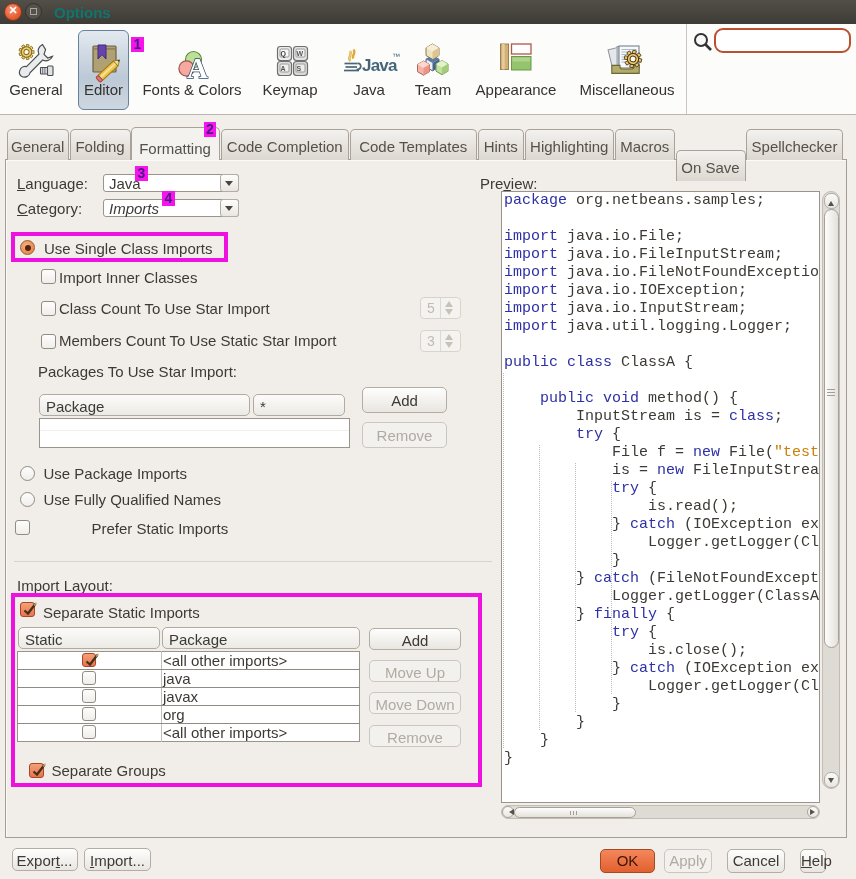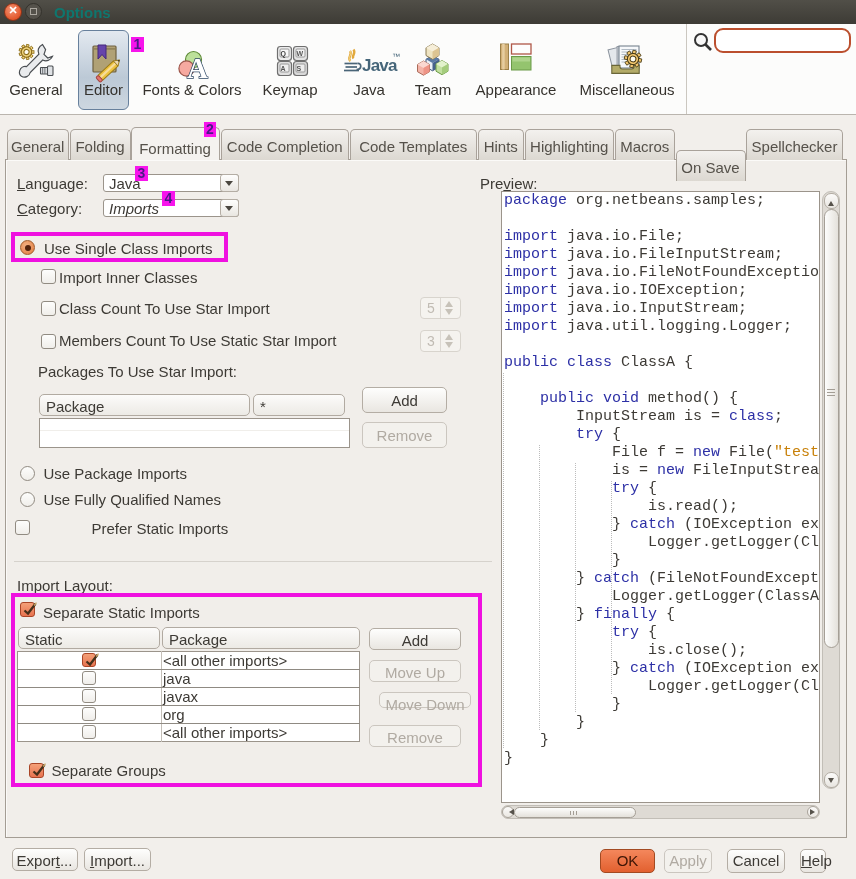--- a/index.html
+++ b/index.html
@@ -276,21 +276,21 @@
 <div class="abs lbl" style="left:163px;top:688px;">javax</div>
 <div class="cb" style="left:82px;top:689px;width:14px;height:14px;"></div>
 <div class="abs" style="left:17px;top:705px;width:343px;height:1px;background:#8f8a82;"></div>
 <div class="abs lbl" style="left:163px;top:706px;">org</div>
 <div class="cb" style="left:82px;top:707px;width:14px;height:14px;"></div>
 <div class="abs" style="left:17px;top:723px;width:343px;height:1px;background:#8f8a82;"></div>
 <div class="abs lbl" style="left:163px;top:724px;">&lt;all other imports&gt;</div>
 <div class="cb" style="left:82px;top:725px;width:14px;height:14px;"></div>
 <div class="btn" style="left:369px;top:628px;width:92px;height:22px;line-height:23px;">Add</div>
 <div class="btn dis" style="left:369px;top:660px;width:92px;height:22px;line-height:23px;">Move Up</div>
-<div class="btn dis" style="left:379px;top:692px;width:92px;height:16px;line-height:23px;">Move Down</div>
+<div class="btn dis" style="left:369px;top:692px;width:92px;height:22px;line-height:23px;">Move Down</div>
 <div class="btn dis" style="left:369px;top:725px;width:92px;height:22px;line-height:23px;">Remove</div>
 <div class="cb on" style="left:29px;top:763px;">
     <svg width="20" height="20" style="position:absolute;left:0;top:-6px;overflow:visible;" viewBox="0 0 20 20">
       <path d="M3.5 13.5 L7 16.5 L14.5 6.8" stroke="#46301a" stroke-width="2.3" fill="none"></path>
       <path d="M13.2 8.5 L15.5 5.6" stroke="#c8a86a" stroke-width="1.4" fill="none"></path>
     </svg>
   </div>
 <div class="abs lbl" style="left:51.5px;top:762px;">Separate Groups</div>
 <div class="abs lbl" style="left:480px;top:175px;">Pre<u>v</u>iew:</div>
 <div class="fld" style="left:501px;top:191px;width:319px;height:612px;overflow:hidden;">

